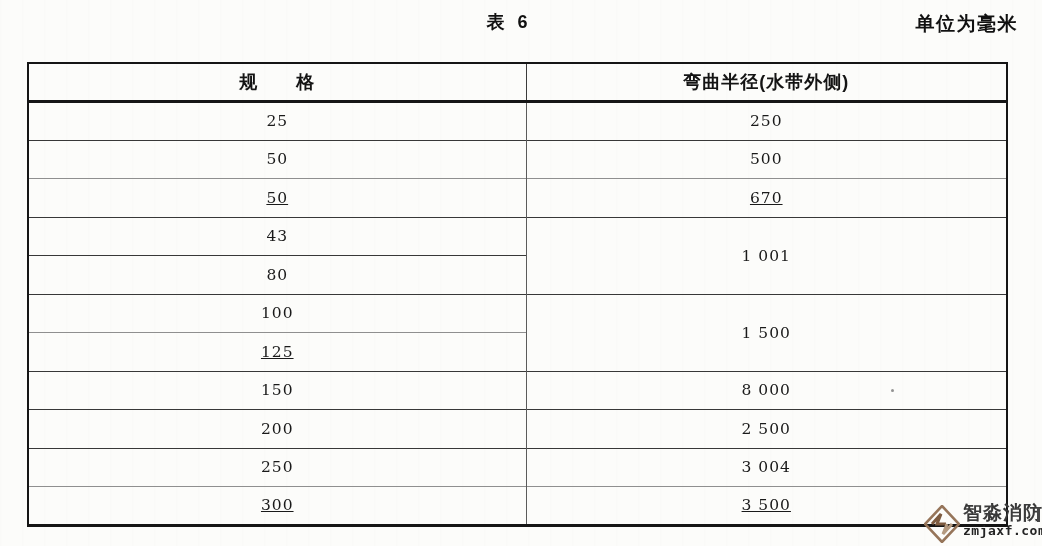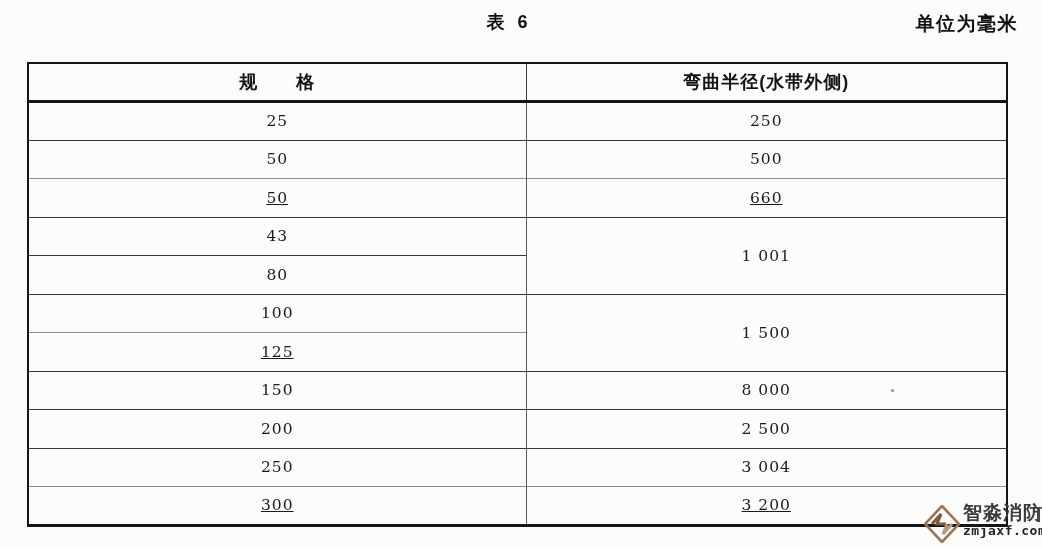--- a/index.html
+++ b/index.html
@@ -110,21 +110,21 @@
       <tr class="first">
         <td>25</td>
         <td>250</td>
       </tr>
       <tr>
         <td>50</td>
         <td>500</td>
       </tr>
       <tr class="light">
         <td>50</td>
-        <td>660</td>
+        <td>670</td>
       </tr>
       <tr>
         <td>43</td>
         <td rowspan="2">1 001</td>
       </tr>
       <tr>
         <td>80</td>
       </tr>
       <tr>
         <td>100</td>
@@ -140,21 +140,21 @@
       <tr>
         <td>200</td>
         <td>2 500</td>
       </tr>
       <tr>
         <td>250</td>
         <td>3 004</td>
       </tr>
       <tr class="light">
         <td>300</td>
-        <td>3 200</td>
+        <td>3 500</td>
       </tr>
     </tbody>
   </table>
 
   <div class="speck"></div>
 
   <div class="watermark">
     <svg class="wm-logo" width="36" height="38" viewBox="0 0 36 38">
       <polygon points="18,1 35,19 18,37 1,19" fill="none" stroke="#96755a" stroke-width="2.6"></polygon>
       <polyline points="8,19 17,9 13,19 22,19" fill="none" stroke="#7d5b40" stroke-width="3"></polyline>

